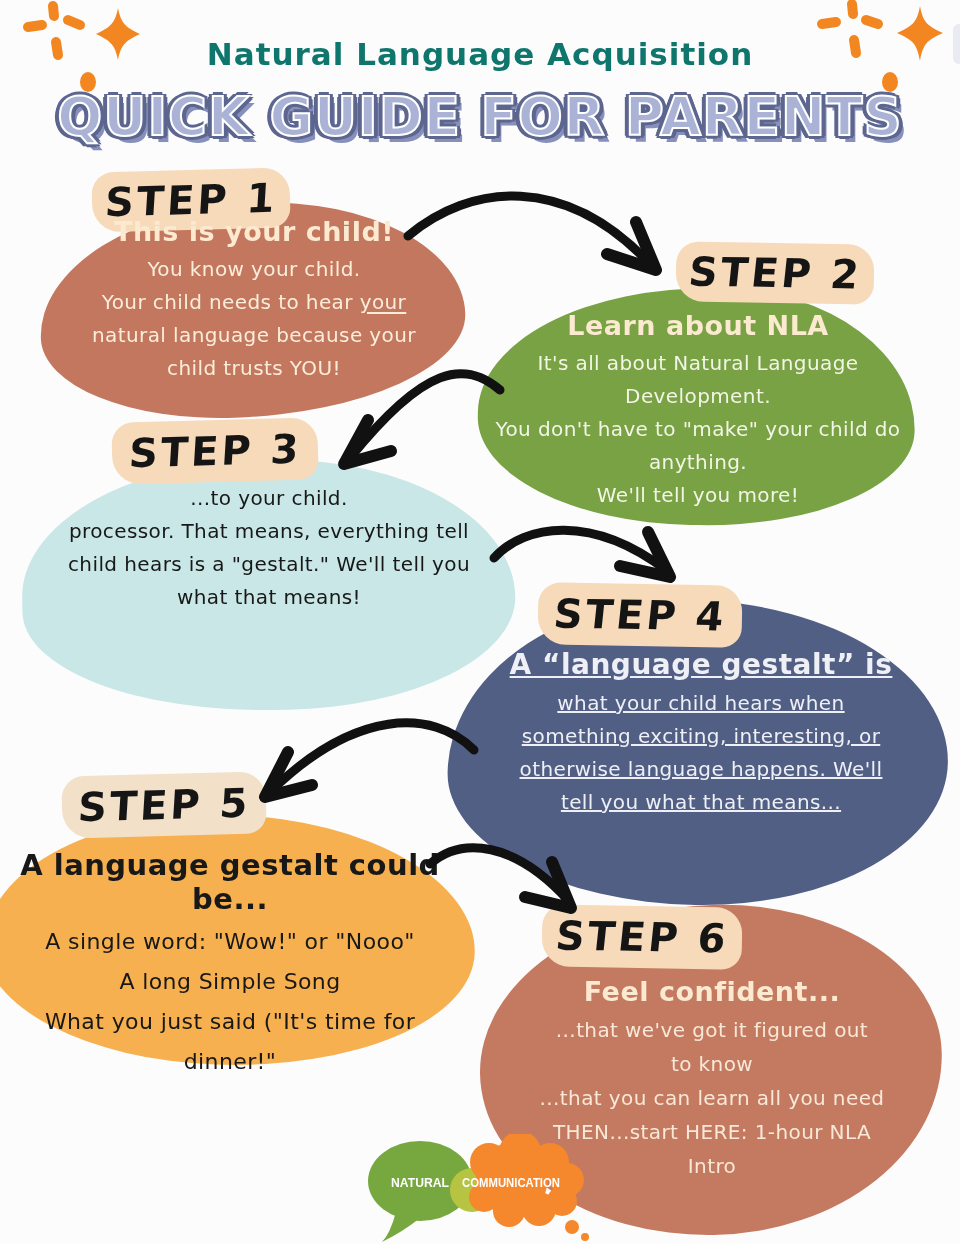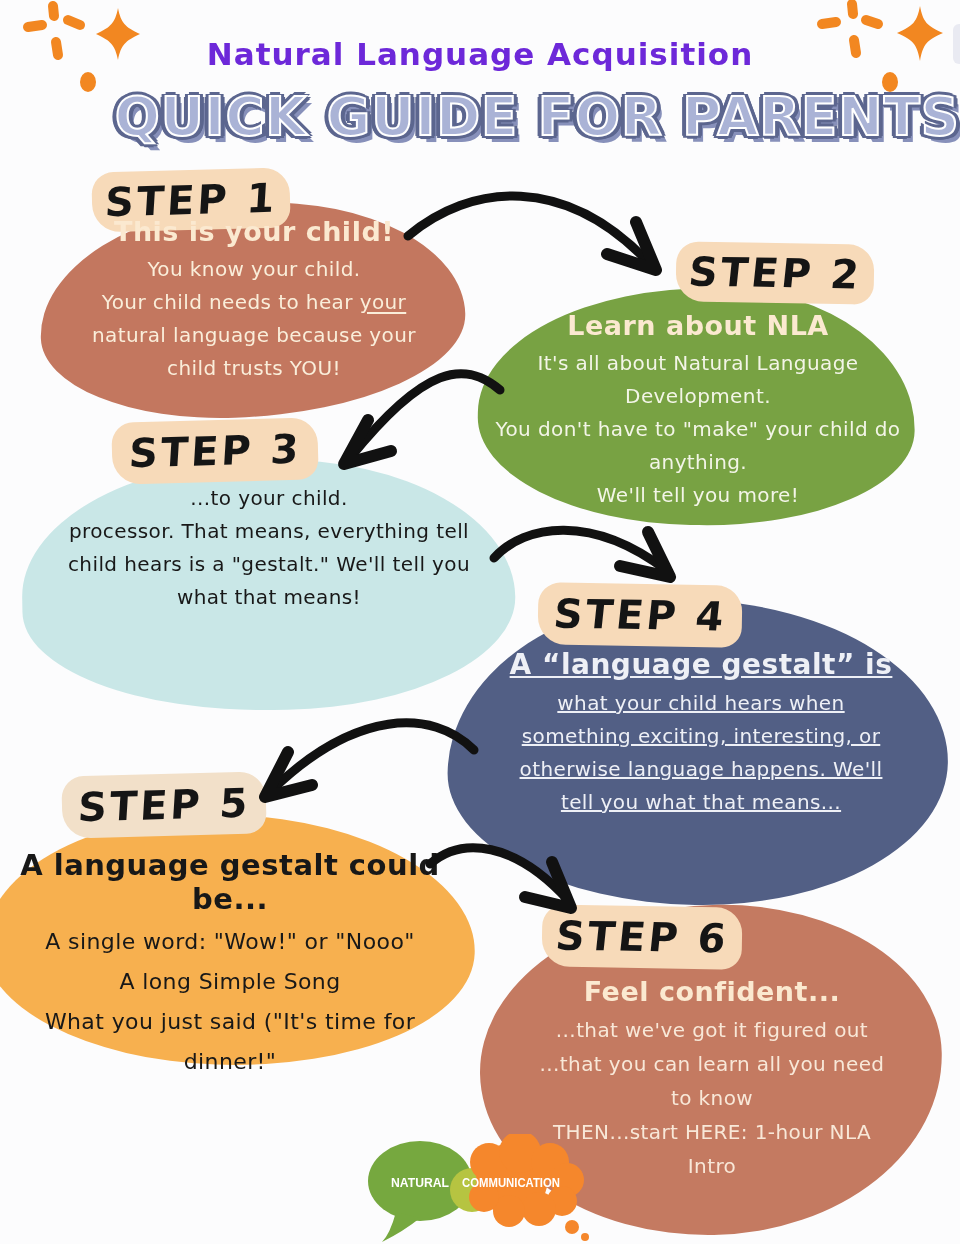--- a/index.html
+++ b/index.html
@@ -3,24 +3,24 @@
 <meta charset="utf-8">
 <style>
   html,body{margin:0;padding:0;background:#fff;}
   #canvas{
     position:relative;width:960px;height:1244px;overflow:hidden;
     background:#fcfcfd;font-family:"DejaVu Sans",sans-serif;
   }
   
   .subtitle{
     position:absolute;left:0;top:36px;width:960px;text-align:center;
-    font-size:31px;font-weight:bold;color:#6d28d9;letter-spacing:1px;
+    font-size:31px;font-weight:bold;color:#0f766e;letter-spacing:1px;
   }
   .title{
-    position:absolute;left:0;top:86px;width:960px;text-align:right;
+    position:absolute;left:0;top:86px;width:960px;text-align:center;
     font-size:53px;font-weight:bold;letter-spacing:1px;
     color:#aab3d6;-webkit-text-stroke:2px #ffffff;
     text-shadow:
       -4px -2px 0 #5c668f, 4px -2px 0 #5c668f,
       -4px  3px 0 #5c668f, 4px  3px 0 #5c668f,
        0   -4px 0 #5c668f, 0    4px 0 #5c668f,
       -5px  1px 0 #5c668f, 5px  1px 0 #5c668f,
        6px  7px 0 #8790ba;
   }
   
@@ -191,22 +191,22 @@
 
   <div>
     <div class="blob s6-blob"></div>
     <div class="slabel s6-label">
       <span>STEP 6</span>
     </div>
     <div class="content s6-content">
       <div class="heading cream">Feel confident...</div>
       <div class="tbody">
           <div class="tline"><span>...that we've got it figured out</span></div>
+          <div class="tline"><span>to know</span></div>
           <div class="tline"><span>...that you can learn all you need</span></div>
-          <div class="tline"><span>to know</span></div>
           <div class="tline"><span>THEN...start HERE: 1-hour NLA</span></div>
           <div class="tline"><span>Intro</span></div>
         </div>
     </div>
   </div>
 
   <svg id="arrows" width="960" height="1244" viewBox="0 0 960 1244">
     <g fill="none" stroke="#111" stroke-linecap="round" stroke-linejoin="round">
       <g>
         <path stroke-width="9" d="M408,236 C470,184 565,172 652,266"></path>

